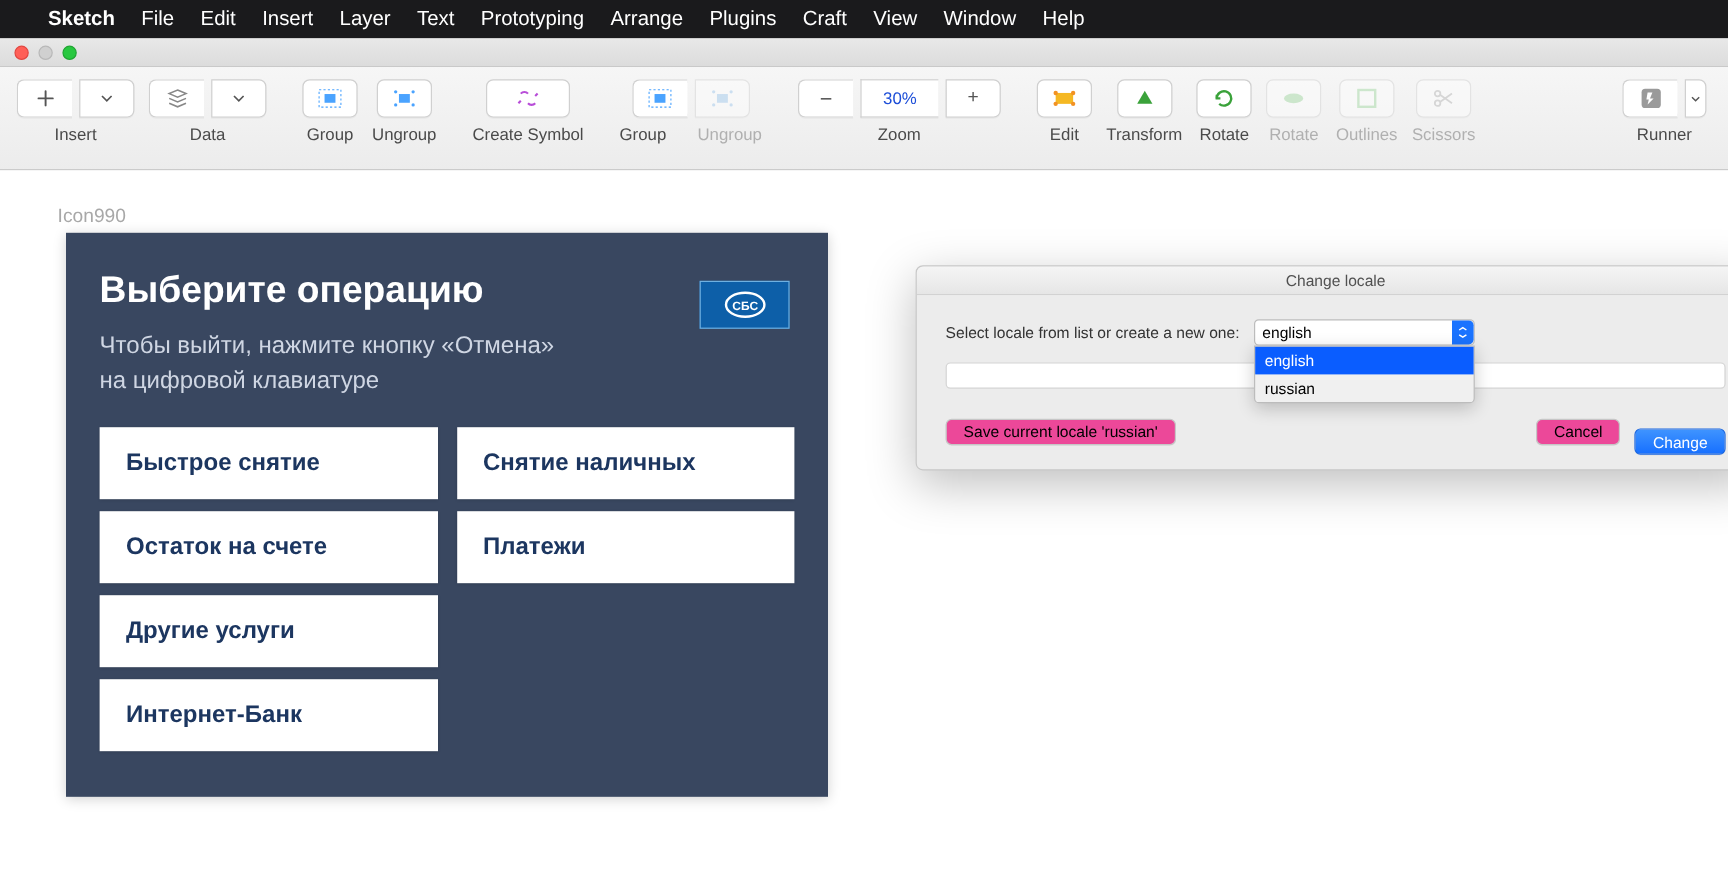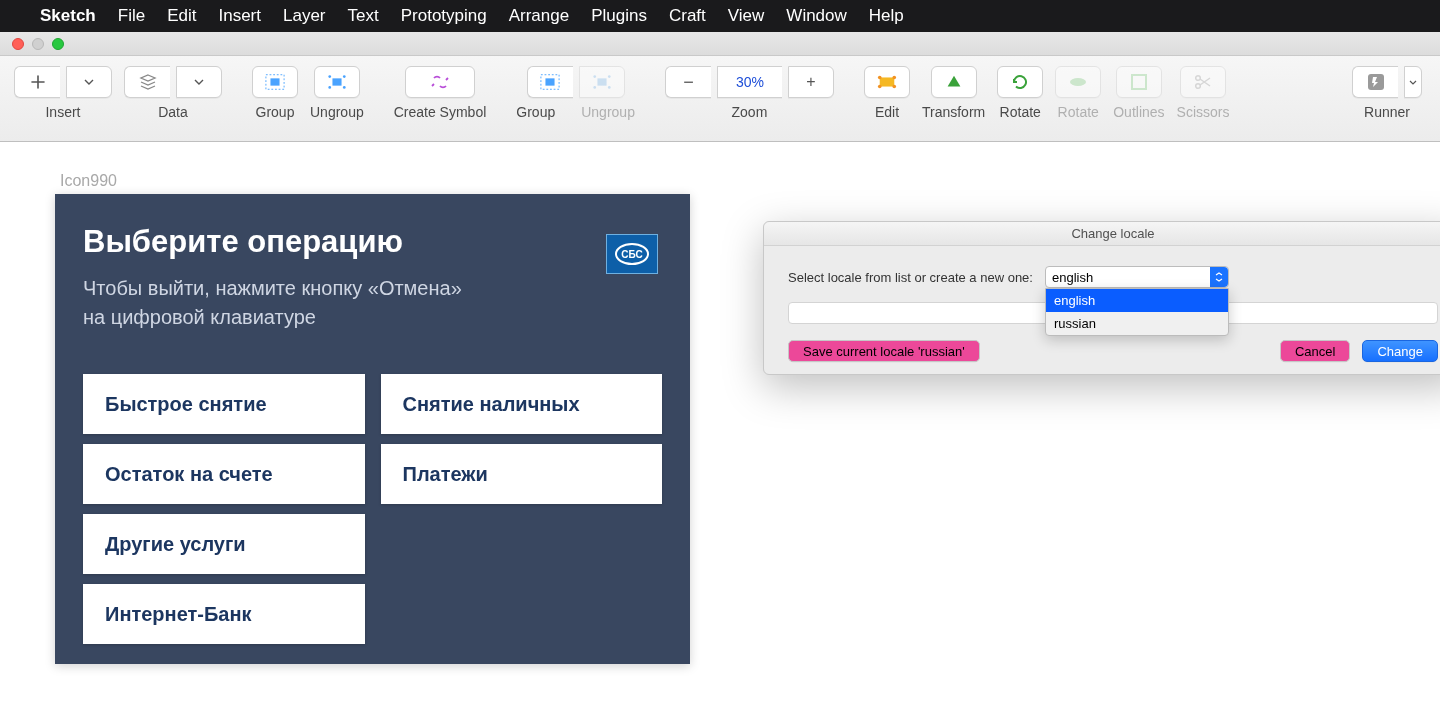--- a/index.html
+++ b/index.html
@@ -28,46 +28,46 @@
 .tbtn.segm { border-radius: 0; border-right: none; }
 .tlabel { font-size: 14px; color: #4a4a4a; }
 .tlabel.dim { color: #b0b0b0; }
 .ic { width: 20px; height: 20px; display: flex; align-items: center; justify-content: center; }
 .zoom-pct { font-size: 14px; color: #1d4ed8; padding: 0 10px; }
 .spacer6 { width: 6px; }
 .flexgrow { flex: 1; }
 
 
 .canvas { position: relative; width: 100%; height: calc(725px - 32px - 24px - 86px); background: #fff; }
-.artboard-label { position: absolute; left: 60px; top: 30px; color: #a8a8a8; font-size: 16px; }
+.artboard-label { position: absolute; left: 48px; top: 30px; color: #a8a8a8; font-size: 16px; }
 .artboard { position: absolute; left: 55px; top: 52px; width: 635px; height: 470px; background: #394760; box-shadow: 0 2px 10px rgba(0,0,0,0.18); padding: 30px 28px 12px 28px; }
 .ab-title { color: #fff; font-size: 31px; font-weight: 700; }
 .ab-sub { color: #cfd6e3; font-size: 20px; margin-top: 14px; line-height: 1.45; }
-.ab-logo { position: absolute; right: 32px; top: 40px; width: 52px; height: 40px; background: #0d5fa8; border: 1px solid #6fb0e0; display:flex; align-items:center; justify-content:center; }
+.ab-logo { position: absolute; right: 32px; top: 40px; width: 75px; height: 40px; background: #0d5fa8; border: 1px solid #6fb0e0; display:flex; align-items:center; justify-content:center; }
 .ab-logo svg { display:block; }
-.ab-grid { display: grid; grid-template-columns: 1fr 1fr; gap: 10px 16px; margin-top: 42px; }
+.ab-grid { display: grid; grid-template-columns: 1fr 1fr; gap: 10px 16px; margin-top: 24px; }
 .ab-btn { background: #fff; height: 60px; display: flex; align-items: center; padding: 0 22px; color: #1c3660; font-size: 20px; font-weight: 700; box-shadow: 0 1px 3px rgba(0,0,0,0.2); }
 .ab-btn.empty { background: transparent; box-shadow: none; }
 
 
 .dialog { position: absolute; left: 763px; top: 79px; width: 700px; background: #ececec; border: 1px solid #c8c8c8; border-radius: 6px; box-shadow: 0 12px 40px rgba(0,0,0,0.25); font-size: 13px; }
 .dhdr { height: 24px; background: linear-gradient(#f5f5f5,#e6e6e6); border-bottom: 1px solid #d2d2d2; border-radius: 6px 6px 0 0; display: flex; align-items: center; justify-content: center; color: #515151; font-weight: 500; }
 .dbody { padding: 20px 24px 12px 24px; }
 .drow { display: flex; align-items: center; gap: 12px; margin-bottom: 14px; }
 .drow .lab { font-size: 13px; color: #333; }
 .combo-wrap { position: relative; }
 .combo { width: 184px; height: 22px; background: #fff; border: 1px solid #bcbcbc; border-radius: 4px; display: flex; align-items: center; padding: 0 6px; font-size: 13px; position: relative; }
 .combo .drop { position: absolute; right: 0; top: 0; width: 18px; height: 100%; background: #1a73ff; border-radius: 0 4px 4px 0; display:flex; align-items:center; justify-content:center; }
 .optlist { position: absolute; left: 0; top: 22px; width: 184px; background: #f0f0f0; border: 1px solid #bcbcbc; border-radius: 0 0 4px 4px; box-shadow: 0 4px 14px rgba(0,0,0,0.2); z-index: 10; }
 .opt { padding: 4px 8px; font-size: 13px; }
 .opt.sel { background: #0a5dff; color: #fff; }
 .input-add { width: 100%; height: 22px; background: #fff; border: 1px solid #d4d4d4; border-radius: 4px; text-align: center; color: #666; font-size: 13px; padding: 0 6px; }
 .dfoot { display: flex; align-items: center; gap: 12px; margin-top: 16px; }
 .macbtn { height: 22px; background: #ec4899; border: 1px solid #c6c6c6; border-radius: 5px; padding: 0 14px; font-size: 13px; display: flex; align-items: center; box-shadow: 0 0.5px 0 rgba(0,0,0,0.06); }
-.macbtn.primary { background: linear-gradient(#3f94ff,#1770ff); color: #fff; border-color: #1a66e0; }
+.macbtn.primary { background: linear-gradient(#3f94ff,#1770ff); color: #fff; border-color: #1a66e0; margin-top: 17px; }
 
 
 svg { display: block; }
 </style>
 </head>
 <body>
 
 <div class="menubar">
   <span class="apple"></span>
   <span class="appname">Sketch</span>

